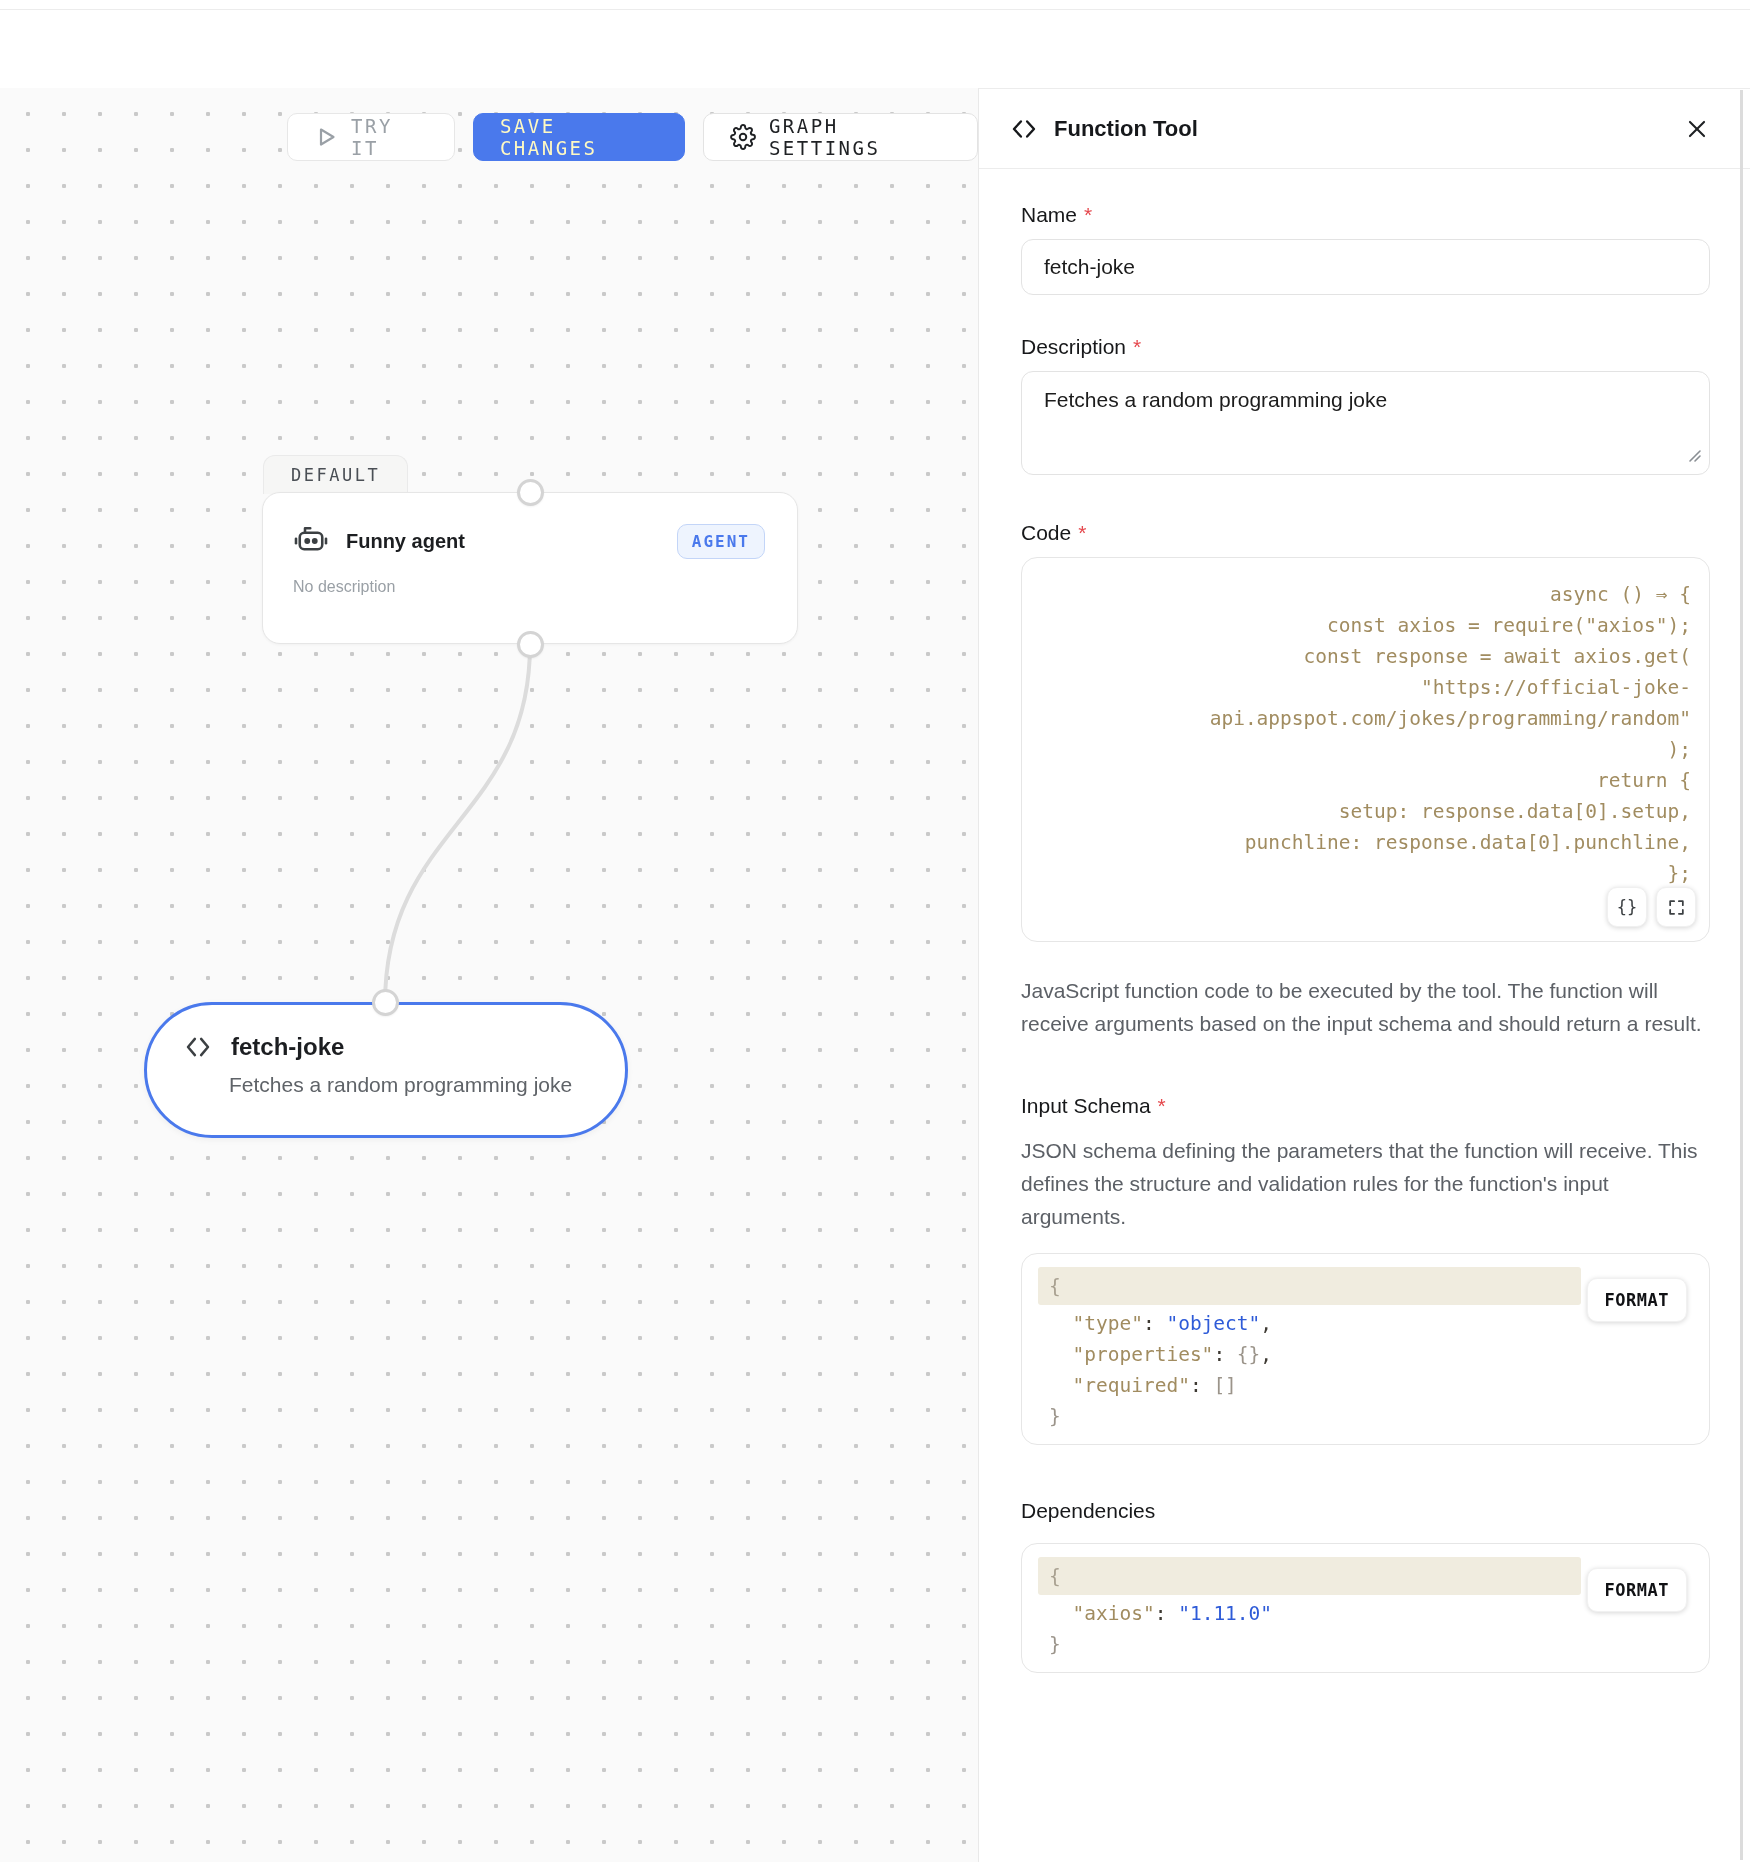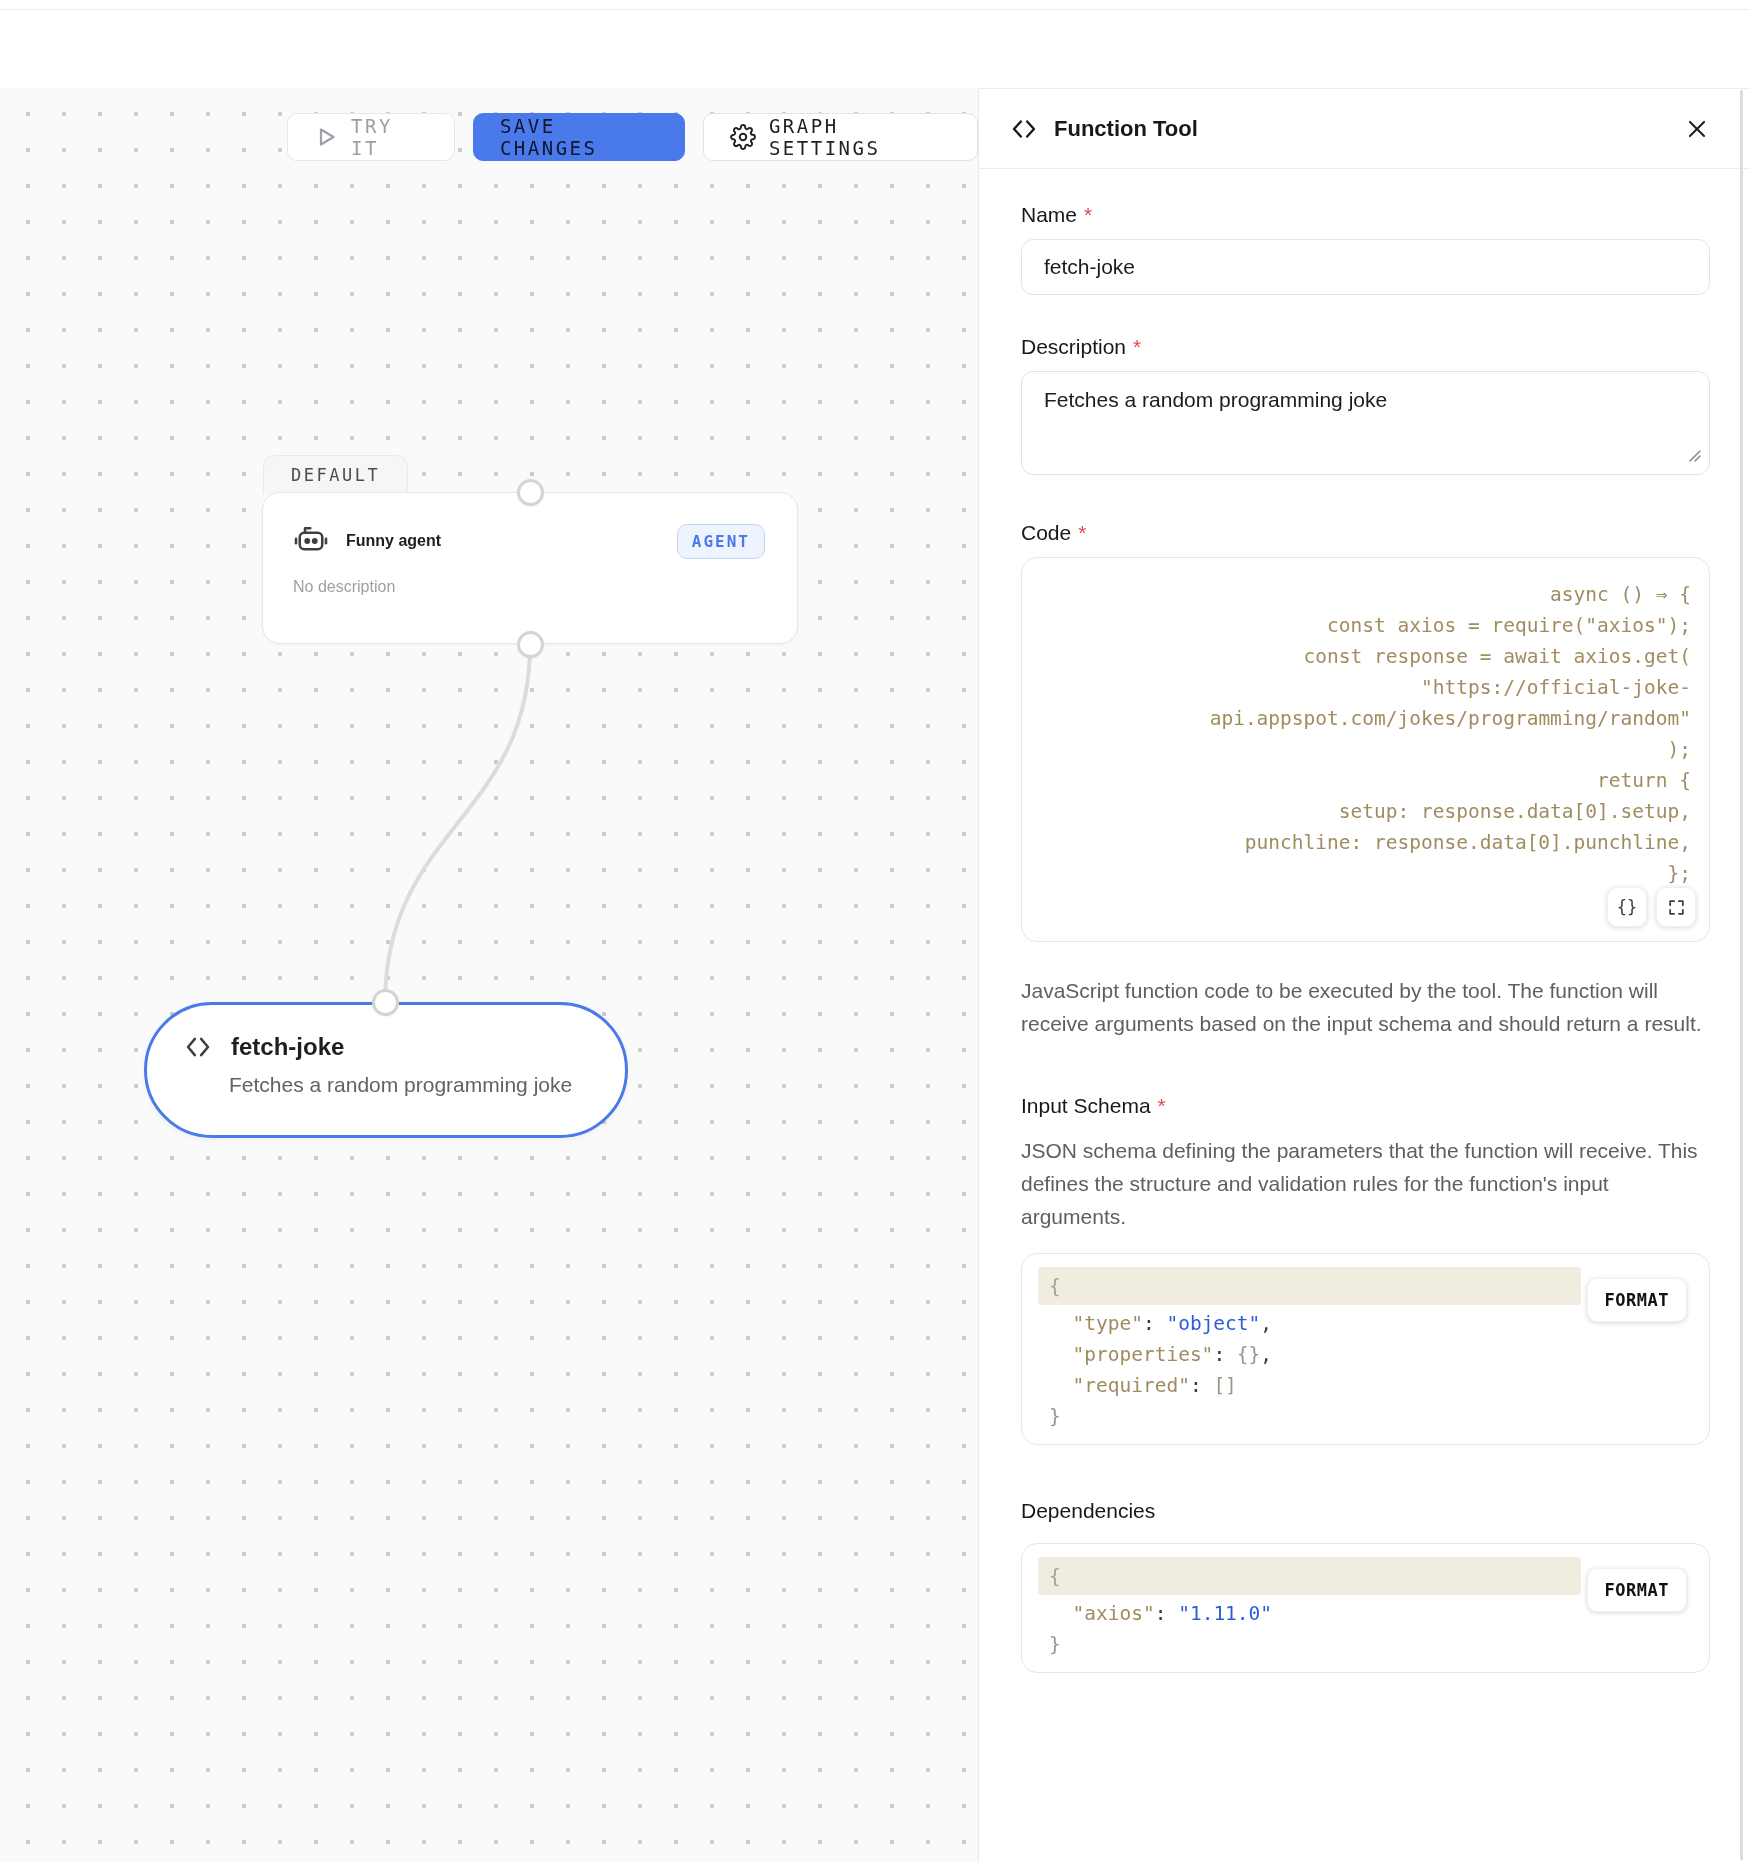--- a/index.html
+++ b/index.html
@@ -11,31 +11,31 @@
   
   .canvas { position:absolute; left:0; top:88px; width:978px; height:1774px; background:#fafafa;
     background-image:radial-gradient(circle, #c9c9c9 2px, transparent 2.4px);
     background-size:36px 36px; background-position:10px 8px; overflow:hidden; }
   .edge-svg { position:absolute; left:0; top:0; width:978px; height:1774px; pointer-events:none; }
 
   .toolbar { position:absolute; left:287px; top:25px; display:flex; gap:18px; }
   .btn { height:48px; display:flex; align-items:center; gap:13px; padding:0 26px; border-radius:10px;
     font-family:"DejaVu Sans Mono", monospace; font-size:19px; letter-spacing:2.5px; cursor:pointer; }
   .btn-try { background:#fff; border:1.5px solid #e7e7e7; color:#9aa0a6; }
-  .btn-save { background:#4a79ec; border:1.5px solid #4a79ec; color:#0f172a; }
+  .btn-save { background:#4a79ec; border:1.5px solid #4a79ec; color:#fef9c3; }
   .btn-graph { background:#fff; border:1.5px solid #e3e3e3; color:#1f2124; }
 
   .default-tab { position:absolute; left:263px; top:367px; height:39px; padding:0 27px;
     background:#f6f6f5; border:1.5px solid #eaeaea; border-bottom:none; border-radius:12px 12px 0 0;
     display:flex; align-items:center; font-family:"DejaVu Sans Mono", monospace; font-size:17px;
     letter-spacing:2.5px; color:#4a4f55; }
   .agent-node { position:absolute; left:262px; top:404px; width:536px; height:152px; background:#fff;
     border:1.5px solid #e6e6e6; border-radius:18px; box-shadow:0 1px 3px rgba(0,0,0,.04); }
   .agent-row { display:flex; align-items:center; gap:17px; padding:30px 32px 0 30px; }
-  .agent-title { font-size:16px; font-weight:700; color:#1c1e21; }
+  .agent-title { font-size:20px; font-weight:700; color:#1c1e21; }
   .agent-badge { margin-left:auto; padding:7px 14px; border:1.5px solid #c3d5f8; background:#eef4fe;
     border-radius:10px; color:#4a79ec; font-family:"DejaVu Sans Mono", monospace; font-size:16px;
     font-weight:bold; letter-spacing:2px; }
   .agent-desc { padding:19px 30px 0 30px; font-size:16px; color:#9aa0a6; }
 
   .connector { position:absolute; width:27px; height:27px; border-radius:50%; background:#fff;
     border:3.5px solid #d4d4d4; box-shadow:0 1px 2px rgba(0,0,0,.05); }
 
   .tool-node { position:absolute; left:144px; top:914px; width:484px; height:136px; background:#fff;
     border:3px solid #4a79ec; border-radius:68px; padding:27px 36px 0 36px;

